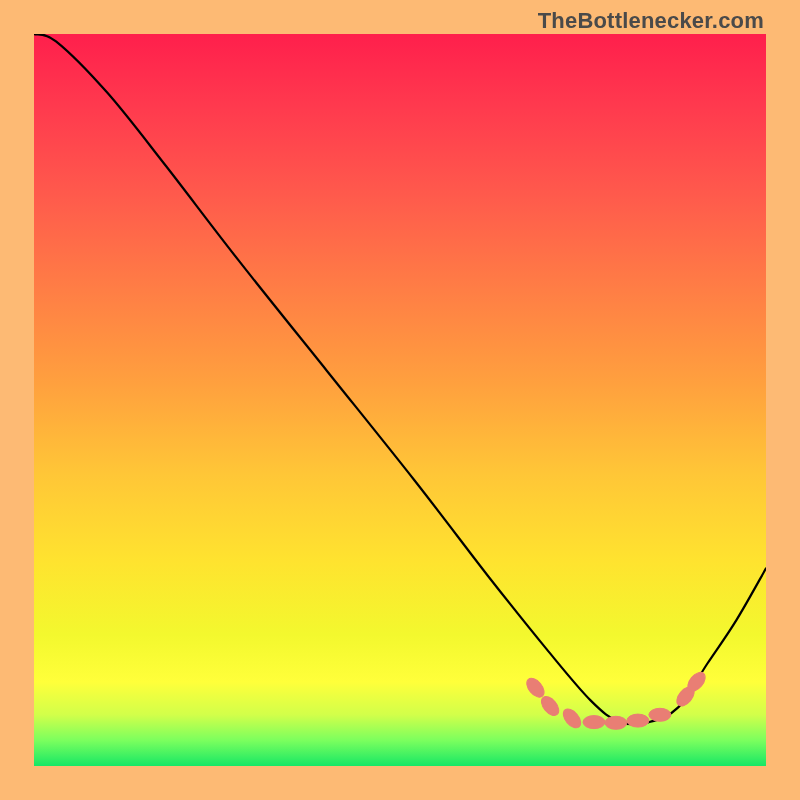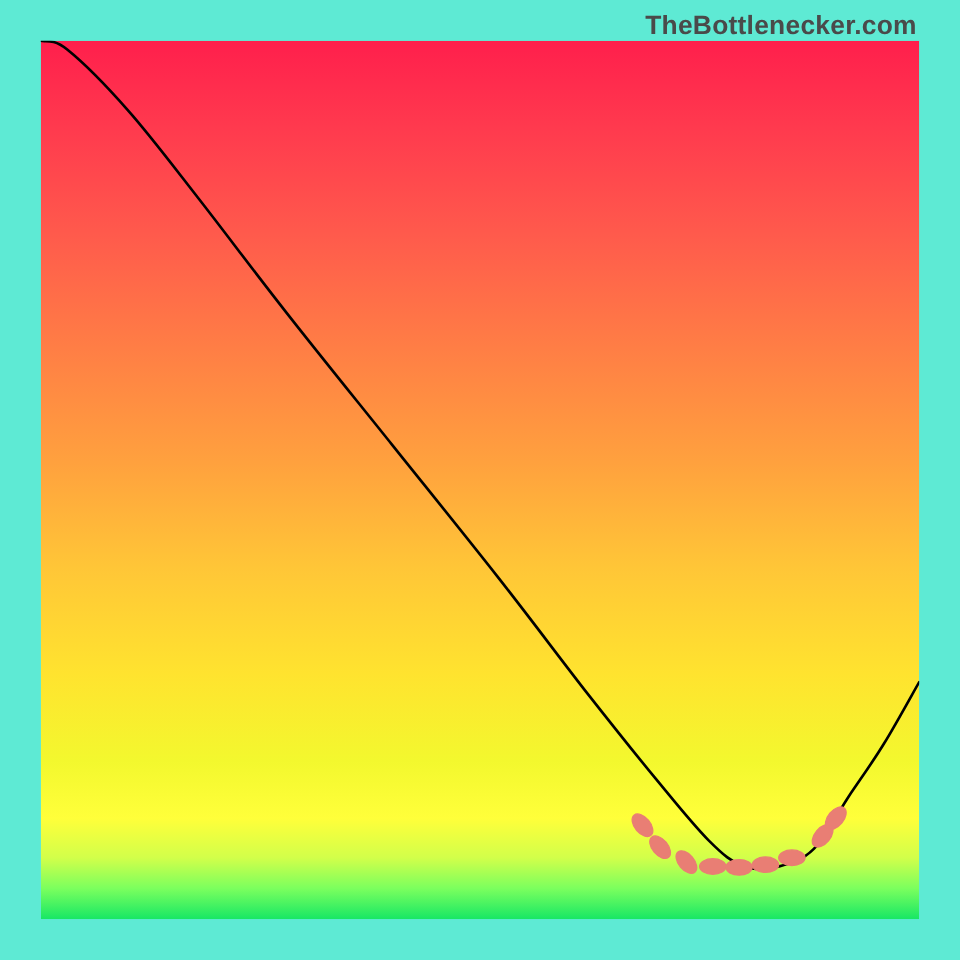--- a/index.html
+++ b/index.html
@@ -9,21 +9,21 @@
     height: 800px;
     background: #000;
     overflow: hidden;
   }
   .frame {
     position: absolute;
     left: 0;
     top: 0;
     width: 800px;
     height: 800px;
-    background: #5eead4;
+    background: #fdba74;
   }
   .plot {
     position: absolute;
     left: 34px;
     top: 34px;
     width: 732px;
     height: 732px;
   }
   .gradient {
     position: absolute;

